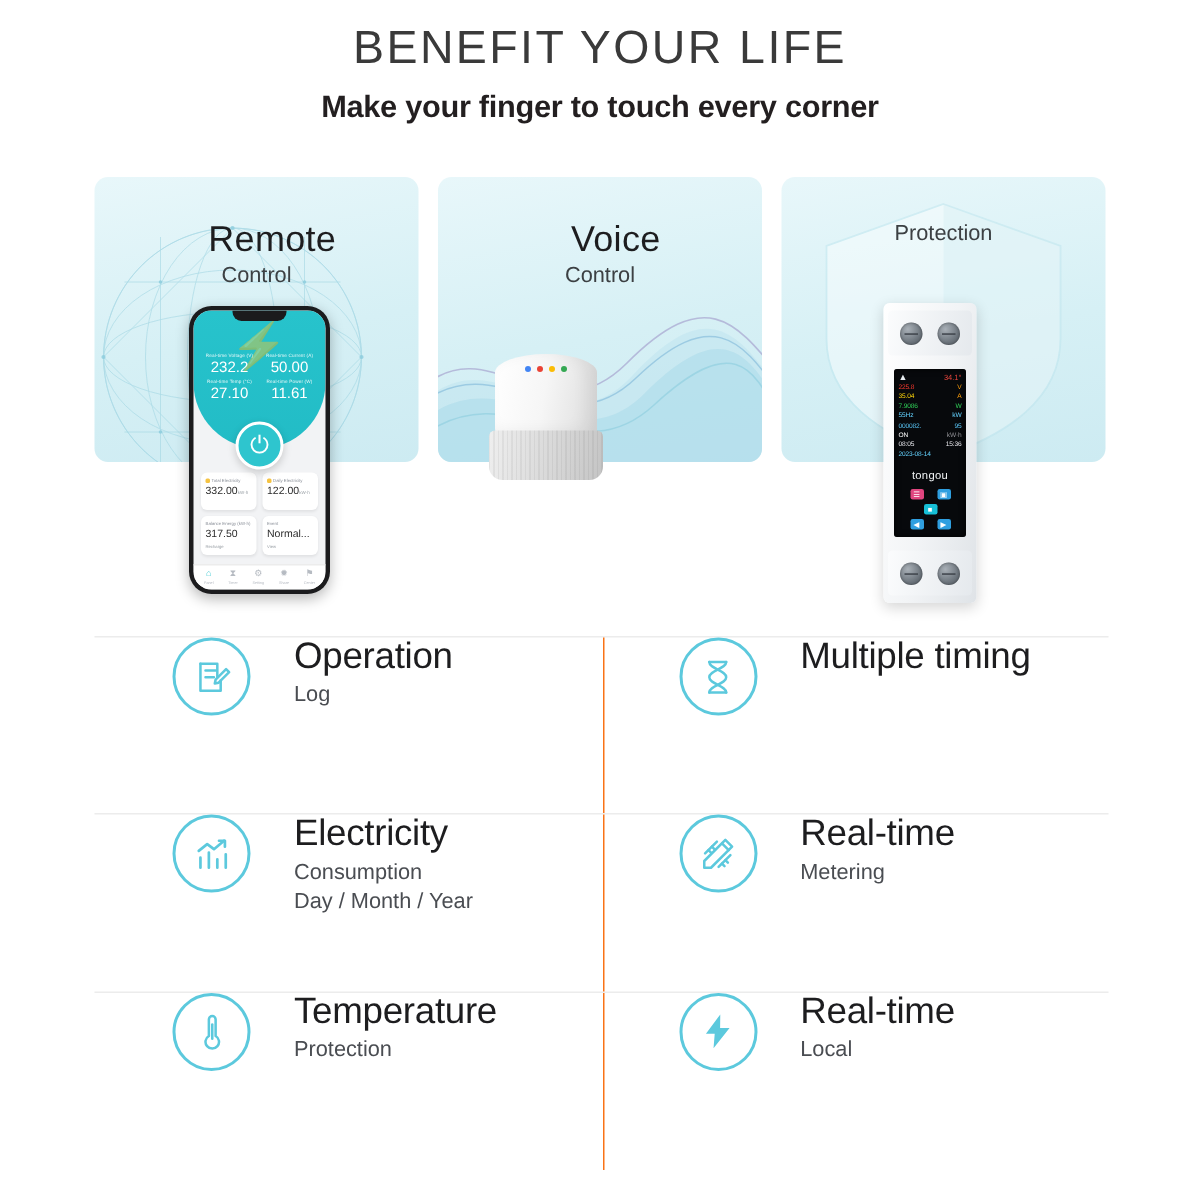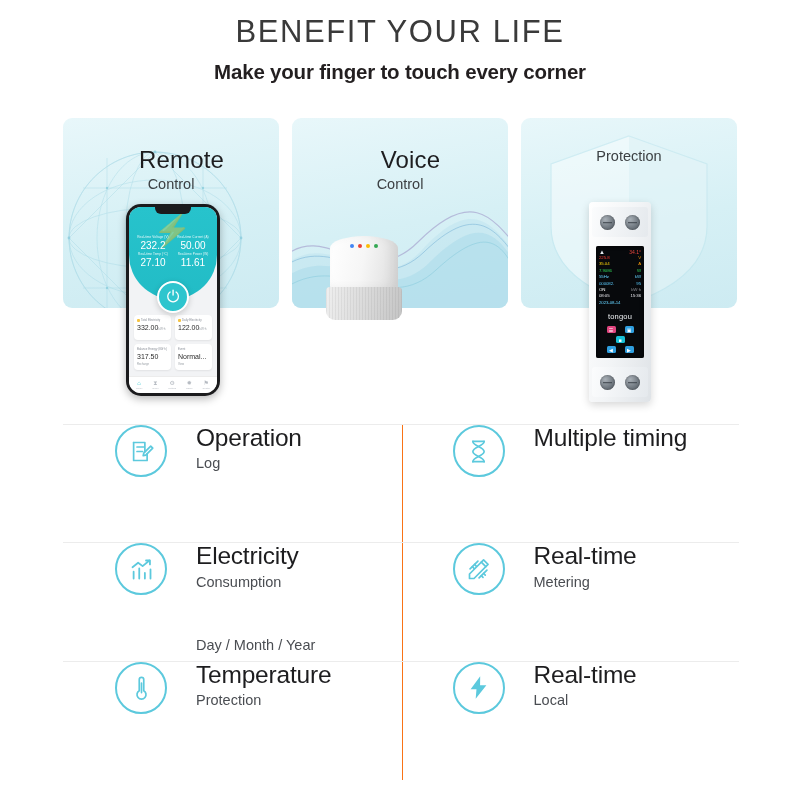--- a/index.html
+++ b/index.html
@@ -333,21 +333,21 @@
     color: #5cc9dd;
   }
   .ftext { min-width: 0; }
   .f-t1 {
     font-size: 24.5px;
     color: #1d1d1f;
     line-height: 1.08;
     letter-spacing: -0.2px;
   }
   .f-t2 { font-size: 14.5px; color: #4a4d52; margin-top: 3px; line-height: 1.3; }
-  .f-t3 { font-size: 14.5px; color: #4a4d52; line-height: 1.3; margin-top: 44px; }
+  .f-t3 { font-size: 14.5px; color: #4a4d52; line-height: 1.3; }
 </style>
 </head>
 <body>
 
 <div class="header">
   <div class="title">BENEFIT YOUR LIFE</div>
   <div class="subtitle">Make your finger to touch every corner</div>
 </div>
 
 <div class="cards">

